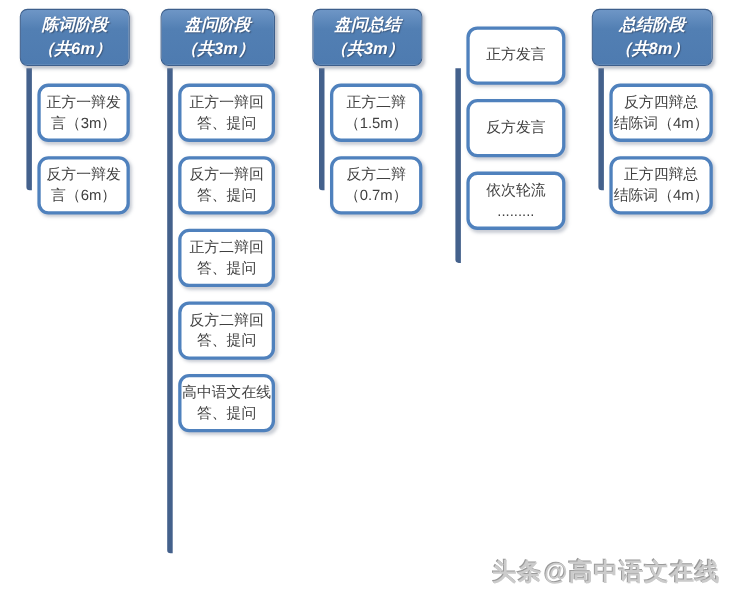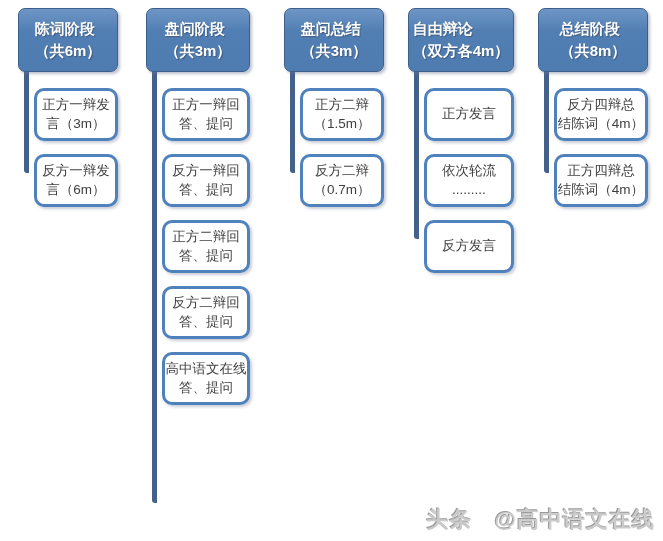--- a/index.html
+++ b/index.html
@@ -11,34 +11,36 @@
     position: relative;
     width: 663px;
     height: 541px;
     background: #ffffff;
     overflow: hidden;
   }
   .col { position: absolute; top: 8px; }
   .stage-header {
     position: relative;
     z-index: 2;
-    height: 64px;
+    height: 52px;
     border-radius: 7px;
     border: 1px solid #3d5f8c;
     background: linear-gradient(180deg, #729ac9 0%, #6e96c6 0%, #527fb3 35%, #4e7bb0 100%);
     color: #ffffff;
     font-size: 15px;
     font-weight: bold;
     line-height: 1.5;
     display: flex;
     align-items: center;
     justify-content: center;
+    text-align: center;
     white-space: pre-line;
     text-shadow: 1px 1px 1px rgba(50,62,85,0.55);
     box-shadow: 2px 2px 3px rgba(110,120,140,0.45);
+    font-style: italic;
   }
   .vline {
     position: absolute;
     left: 6px;
     top: 54px;
     width: 5px;
     background: #44618c;
     border-bottom-left-radius: 3px;
     z-index: 1;
   }
@@ -74,21 +76,21 @@
     position: absolute;
     right: 8px;
     bottom: 6px;
     font-size: 22px;
     font-weight: bold;
     letter-spacing: 1px;
     color: #cbcbcb;
     text-shadow: -1px -1px 0 #9a9a9a, 1px 1px 1px #ffffff;
     white-space: nowrap;
   }
-  .watermark .wm-handle { margin-left: 22px; }
+  .watermark .wm-handle { margin-left: 1px; }
 </style>
 </head>
 <body>
 
 <div class="canvas" id="canvas">
   <div class="watermark">
     <span class="wm-source">头条</span><span class="wm-handle">@高中语文在线</span>
   </div>
 <div class="col" style="left: 18px; width: 100px;">
       <div class="stage-header">陈词阶段
@@ -123,28 +125,26 @@
 （共3m）</div>
       <div class="vline" style="height: 111px;"></div>
       <div class="children">
         <div class="step-box">正方二辩
 （1.5m）</div>
         <div class="step-box">反方二辩
 （0.7m）</div>
       </div>
     </div>
     <div class="col" style="left: 408px; width: 106px;">
-      <div class="stage-header">自由辩论
-（双方各4m）</div>
       <div class="vline" style="height: 177px;"></div>
       <div class="children">
         <div class="step-box">正方发言</div>
+        <div class="step-box">反方发言</div>
         <div class="step-box">依次轮流
 .........</div>
-        <div class="step-box">反方发言</div>
       </div>
     </div>
     <div class="col" style="left: 538px; width: 110px;">
       <div class="stage-header">总结阶段
 （共8m）</div>
       <div class="vline" style="height: 111px;"></div>
       <div class="children">
         <div class="step-box">反方四辩总
 结陈词（4m）</div>
         <div class="step-box">正方四辩总

